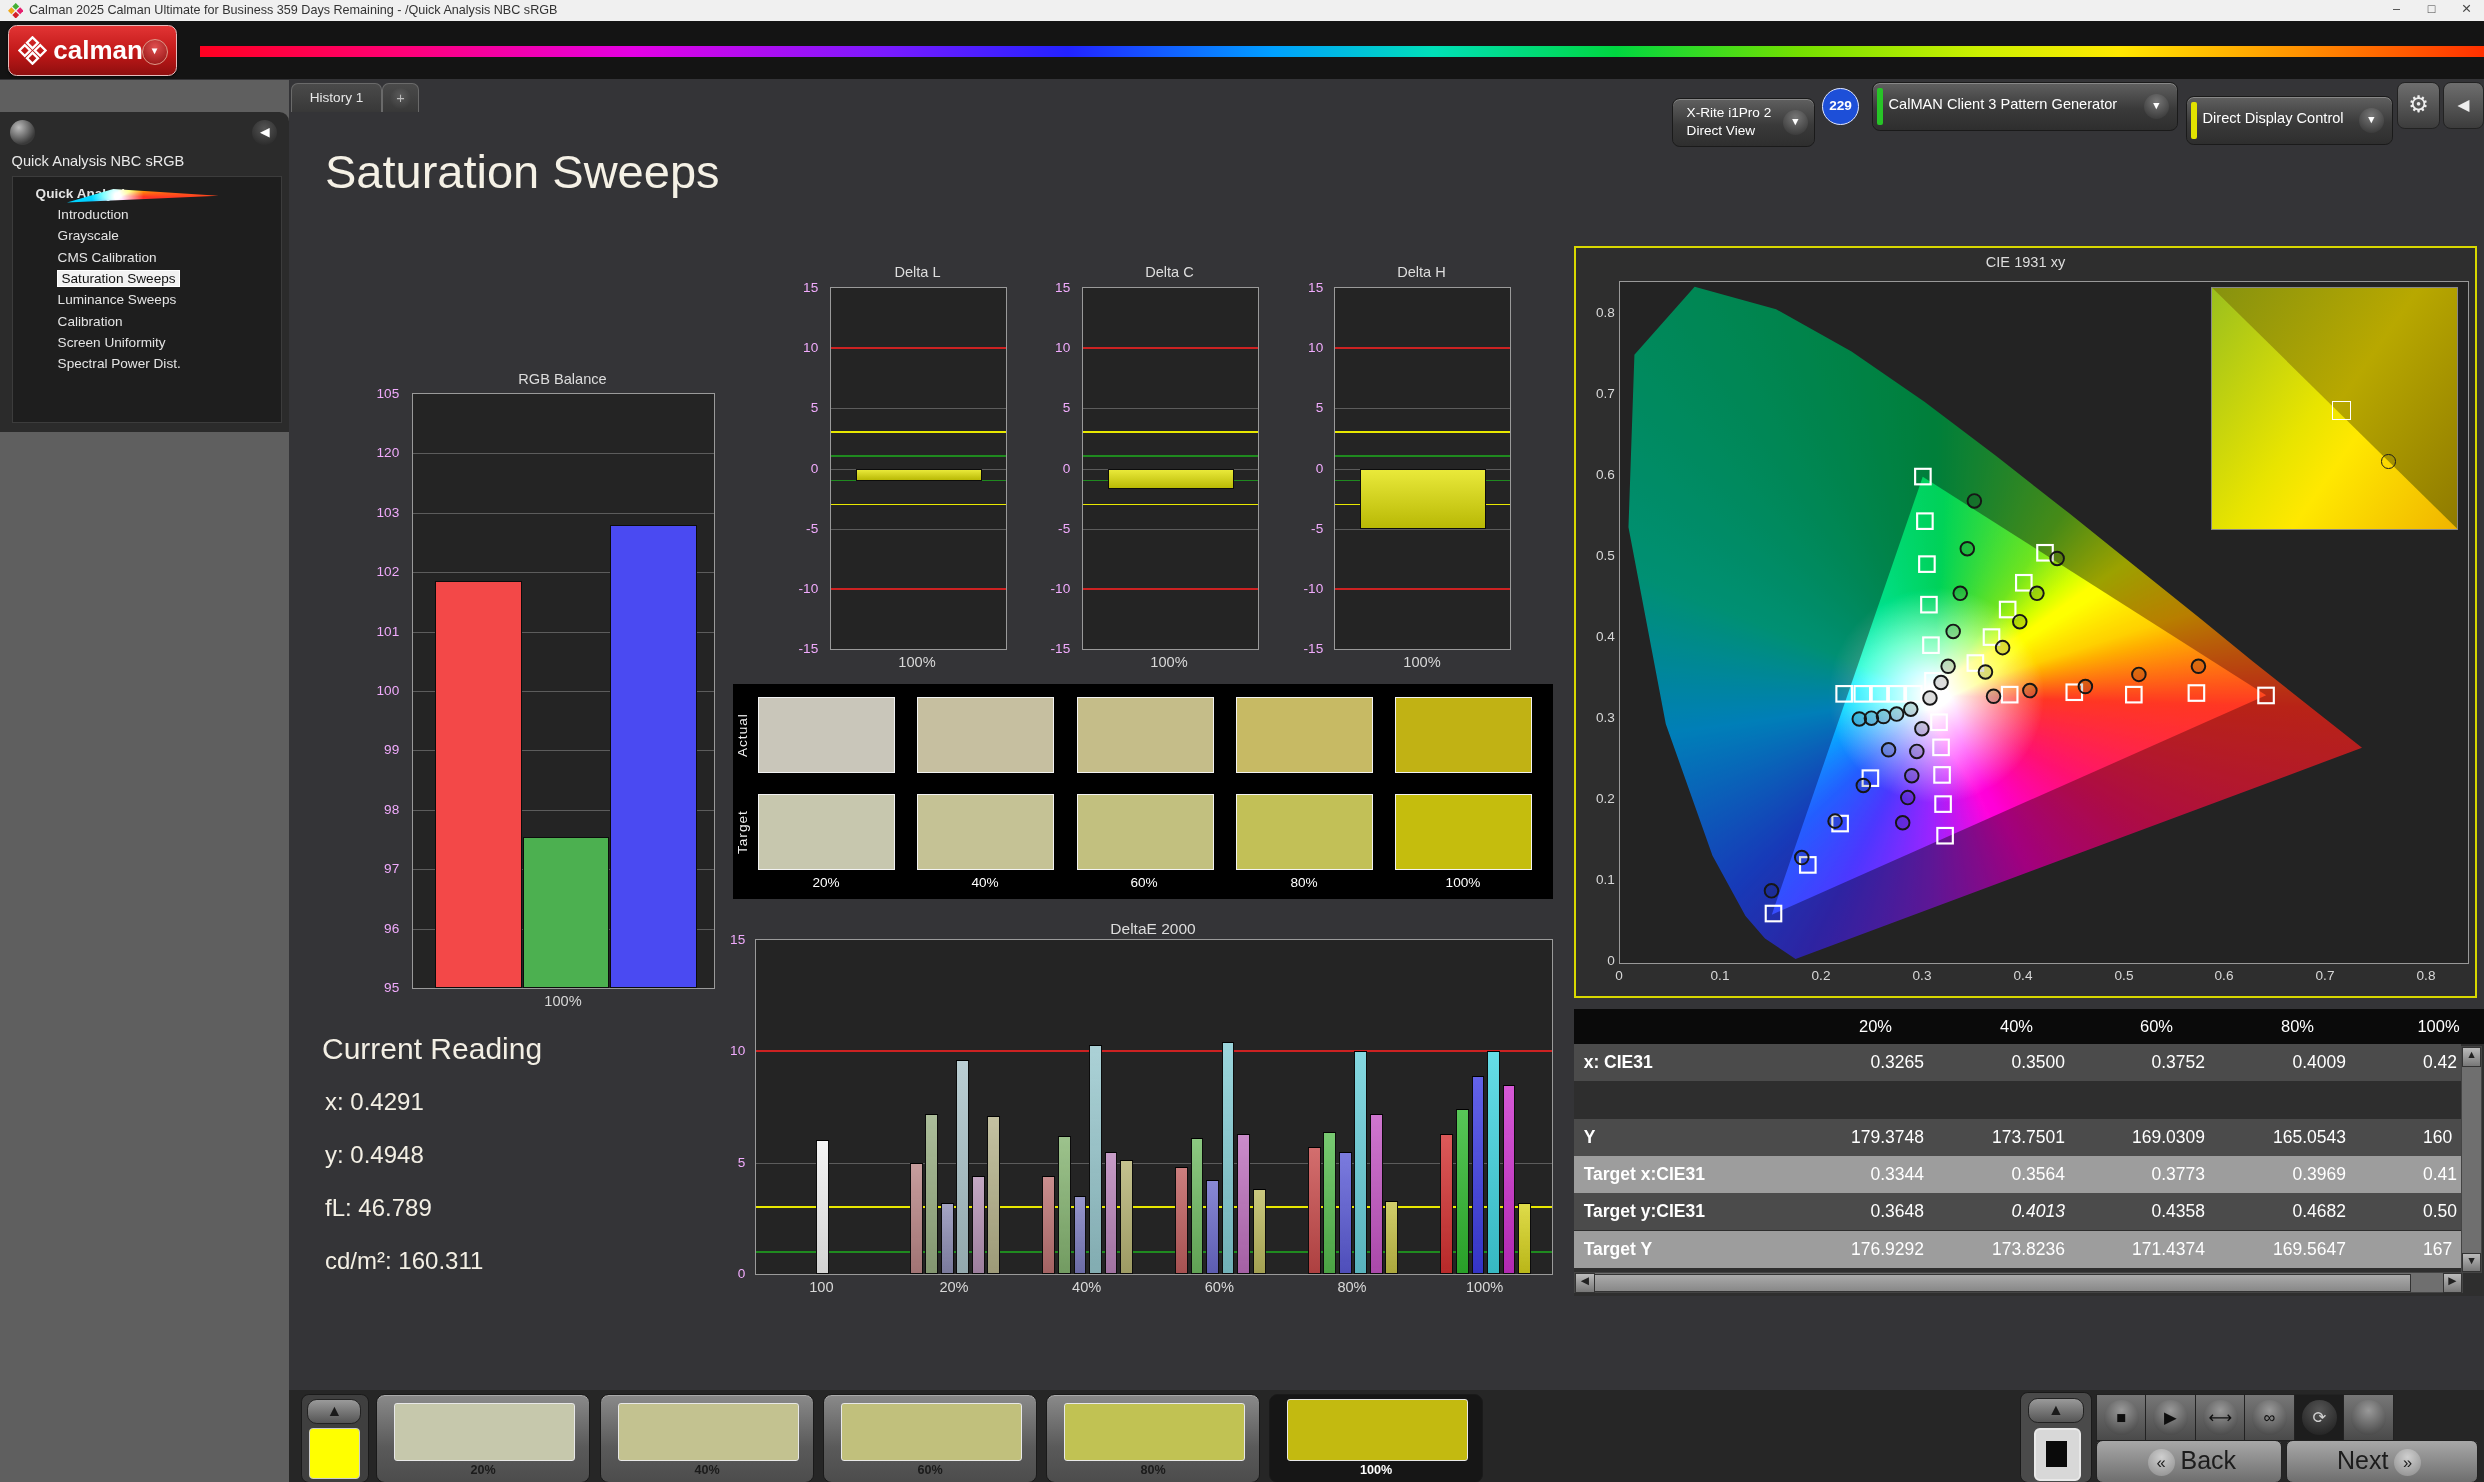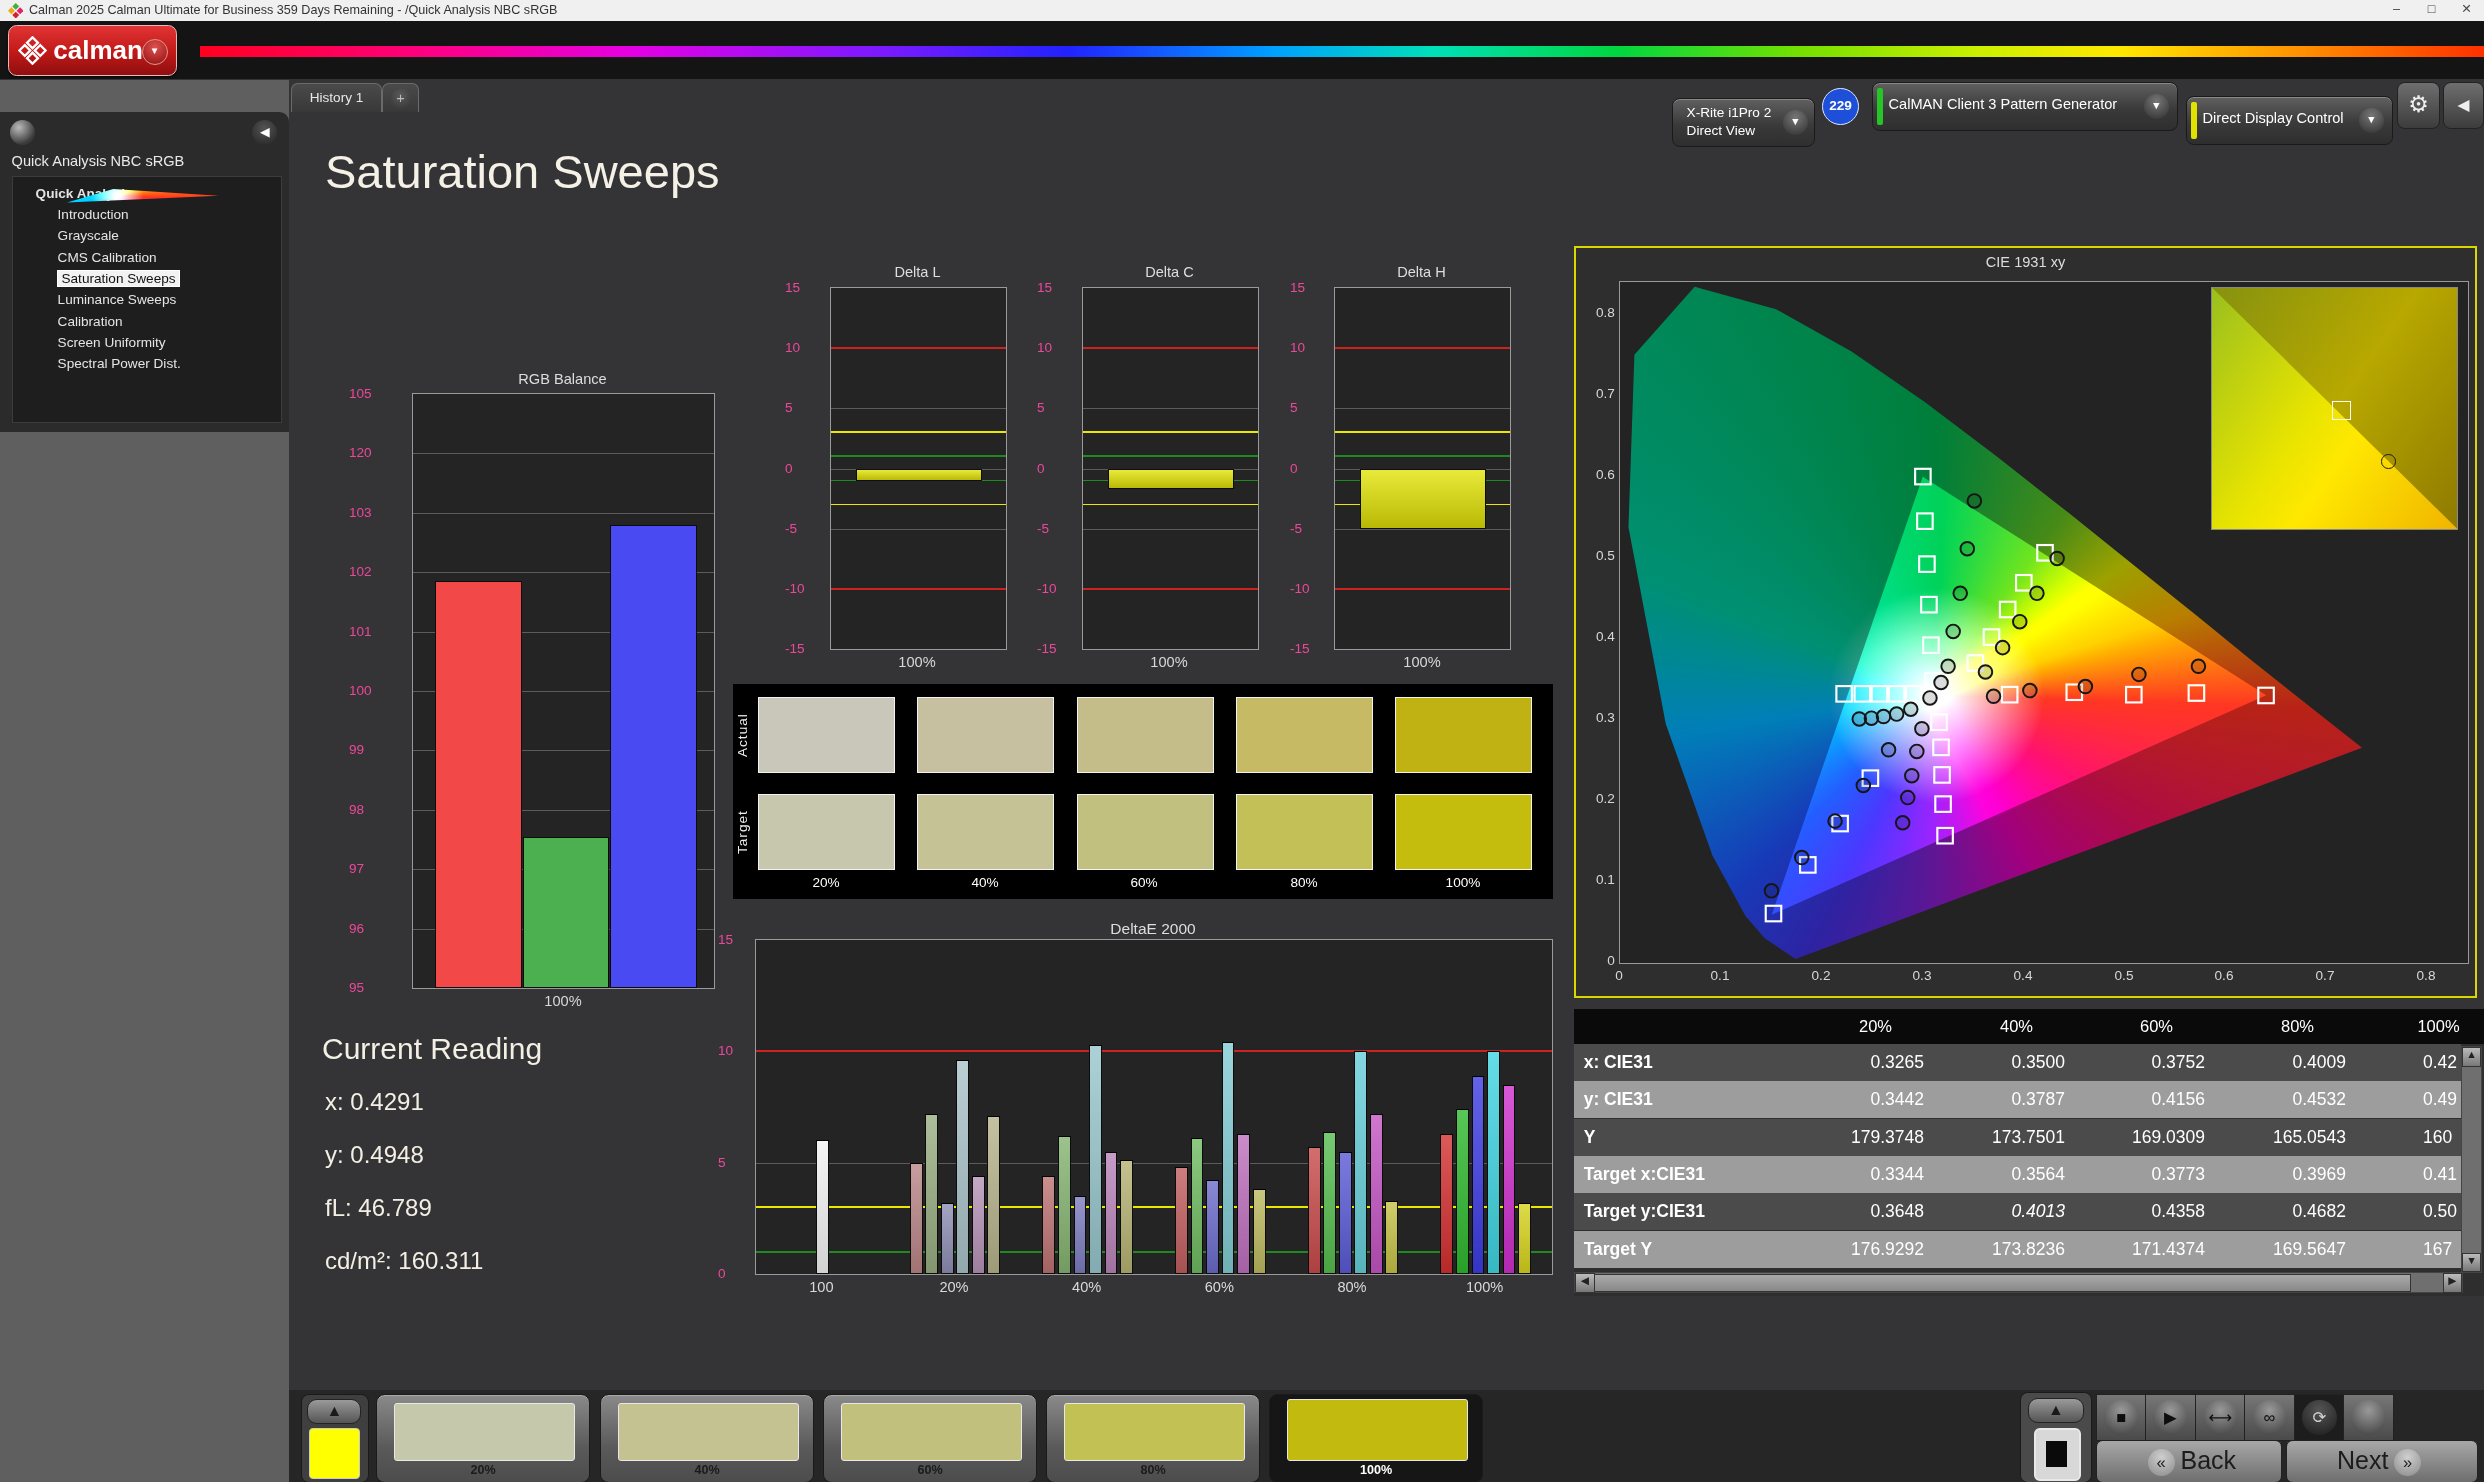--- a/index.html
+++ b/index.html
@@ -54,21 +54,21 @@
   .mi .sel{background:#f2f2f2;color:#111;padding:0 3.9px;outline:1px solid #fff;}
   
   .pagetitle{left:325px;top:144px;color:#f5f1e6;font-size:47px;}
   .cread-t{color:#f3efe4;font-size:30px;}
   .cread-l{color:#f3efe4;font-size:24px;line-height:53px;}
   
   .cht{color:#ddd;font-size:14.6px;text-align:center;}
   .plot{position:absolute;background:#242424;border:1px solid #9a9a9a;overflow:hidden;}
   .grid{position:absolute;left:0;width:100%;height:1px;background:#5c5c5c;}
   .lim{position:absolute;left:0;width:100%;height:1.9px;}
-  .ylab{position:absolute;color:#ec4899;font-size:13.6px;text-align:left;width:100%;transform:translateY(-50%);}
+  .ylab{position:absolute;color:#f0abfc;font-size:13.6px;text-align:right;width:100%;transform:translateY(-50%);}
   .xlab{position:absolute;color:#d8d8d8;font-size:14.6px;text-align:center;transform:translateX(-50%);}
   .bar{position:absolute;border:1px solid #0c0c0c;box-sizing:border-box;}
   
   .swpanel{left:733px;top:684px;width:820px;height:215px;background:#000;}
   .swrowlab{position:absolute;left:1.9px;width:19.4px;color:#eee;font-size:13.6px;letter-spacing:1px;
       writing-mode:vertical-rl;transform:rotate(180deg);text-align:center;}
   .swatch{position:absolute;border:1.9px solid #f2f2f2;box-sizing:border-box;}
   .swcol-lab{position:absolute;color:#fff;font-size:13.6px;text-align:center;transform:translateX(-50%);}
   
   .ciepanel{left:1574px;top:246px;width:903px;height:752px;background:#2e2e2e;border:2.9px solid #d8d800;box-sizing:border-box;}
@@ -505,28 +505,20 @@
         <div class="tcell" style="left: 794px; width: 141px; text-align: center; line-height: 35px; font-size: 16.5px;">100%</div>
       </div>
       <div class="trow" style="top: 35px; height: 37px; background: rgb(75, 75, 75);">
         <div class="tlabel">x: CIE31</div>
         <div class="tcell" style="left: 231px; width: 119px; line-height: 37px;">0.3265</div>
         <div class="tcell" style="left: 372px; width: 119px; line-height: 37px;">0.3500</div>
         <div class="tcell" style="left: 512px; width: 119px; line-height: 37px;">0.3752</div>
         <div class="tcell" style="left: 653px; width: 119px; line-height: 37px;">0.4009</div>
         <div class="tcell" style="left: 849px; width: 119px; line-height: 37px; text-align: left;">0.42</div>
       </div>
-      <div class="trow" style="top: 72px; height: 37px; background: rgb(157, 157, 157);">
-        <div class="tlabel">y: CIE31</div>
-        <div class="tcell" style="left: 231px; width: 119px; line-height: 37px;">0.3442</div>
-        <div class="tcell" style="left: 372px; width: 119px; line-height: 37px;">0.3787</div>
-        <div class="tcell" style="left: 512px; width: 119px; line-height: 37px;">0.4156</div>
-        <div class="tcell" style="left: 653px; width: 119px; line-height: 37px;">0.4532</div>
-        <div class="tcell" style="left: 849px; width: 119px; line-height: 37px; text-align: left;">0.49</div>
-      </div>
       <div class="trow" style="top: 110px; height: 37px; background: rgb(75, 75, 75);">
         <div class="tlabel">Y</div>
         <div class="tcell" style="left: 231px; width: 119px; line-height: 37px;">179.3748</div>
         <div class="tcell" style="left: 372px; width: 119px; line-height: 37px;">173.7501</div>
         <div class="tcell" style="left: 512px; width: 119px; line-height: 37px;">169.0309</div>
         <div class="tcell" style="left: 653px; width: 119px; line-height: 37px;">165.0543</div>
         <div class="tcell" style="left: 849px; width: 119px; line-height: 37px; text-align: left;">160</div>
       </div>
       <div class="trow" style="top: 147px; height: 37px; background: rgb(157, 157, 157);">
         <div class="tlabel">Target x:CIE31</div>

